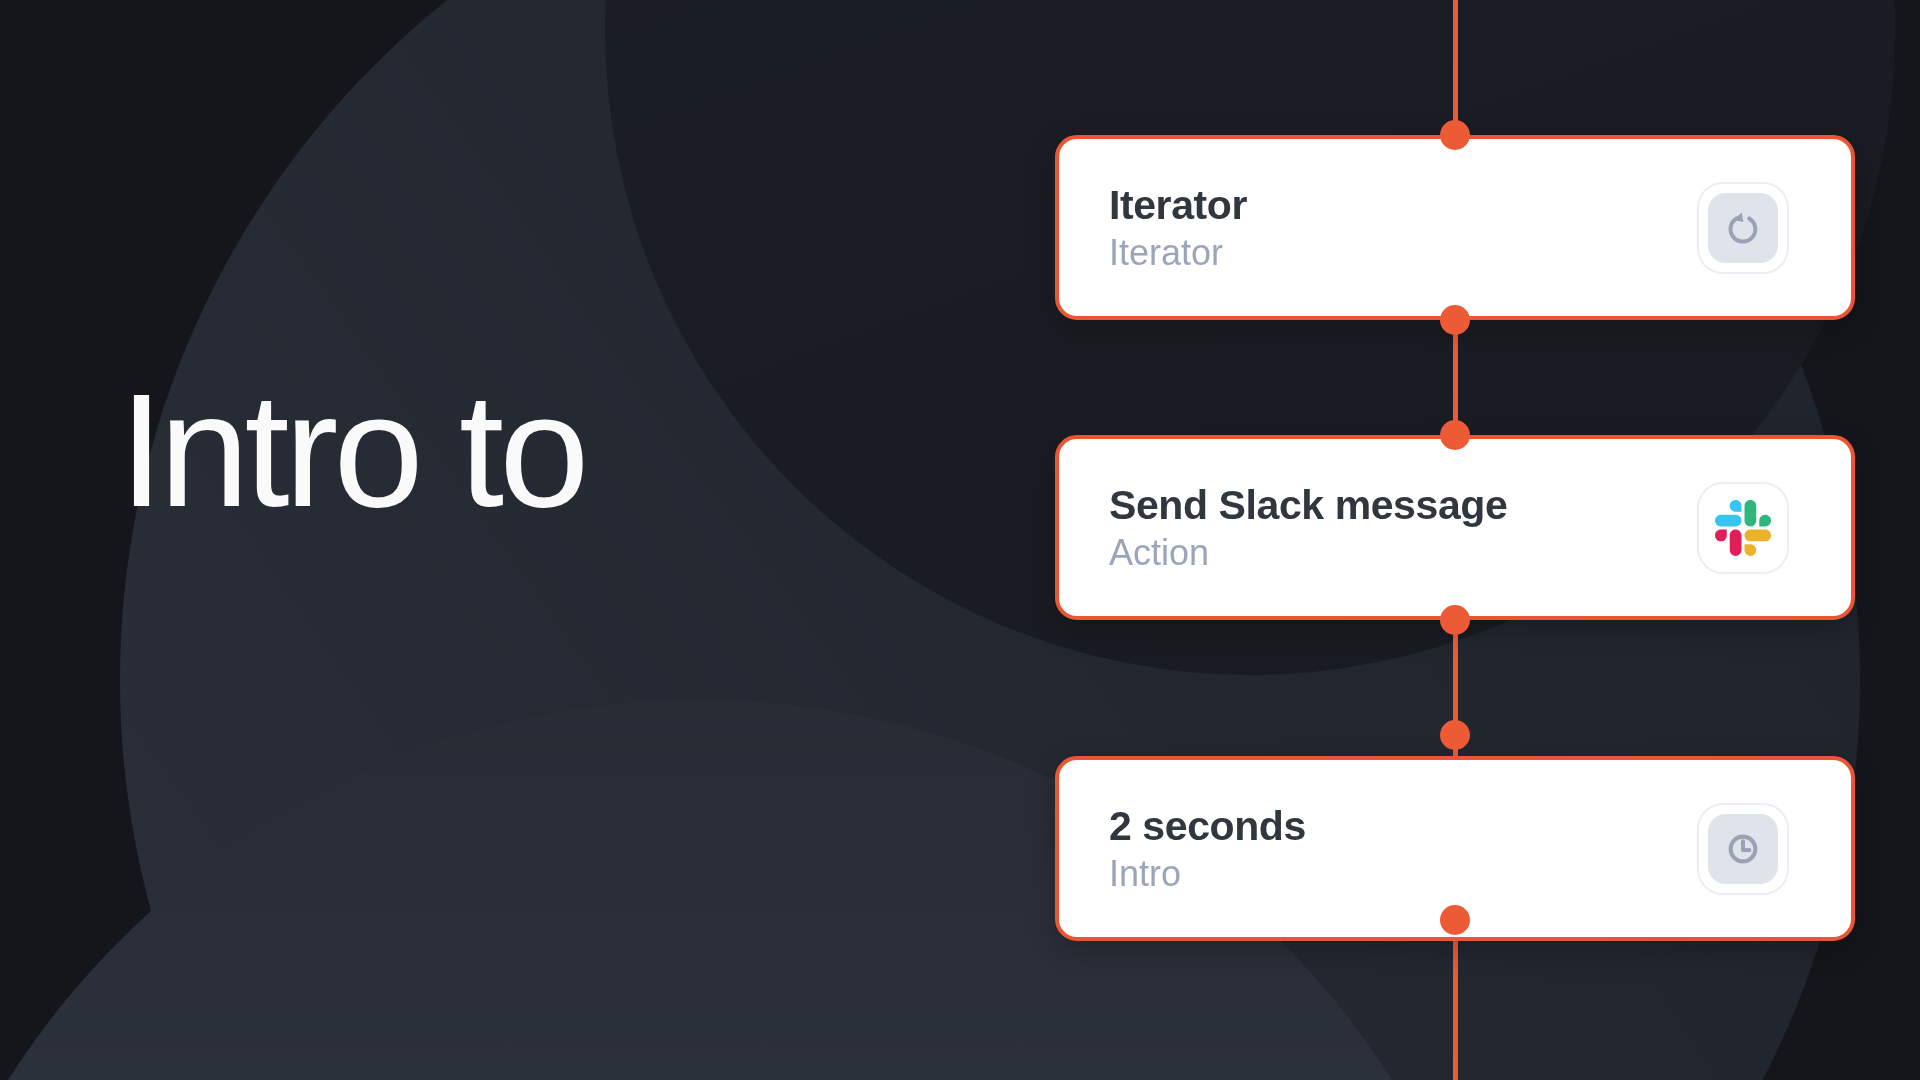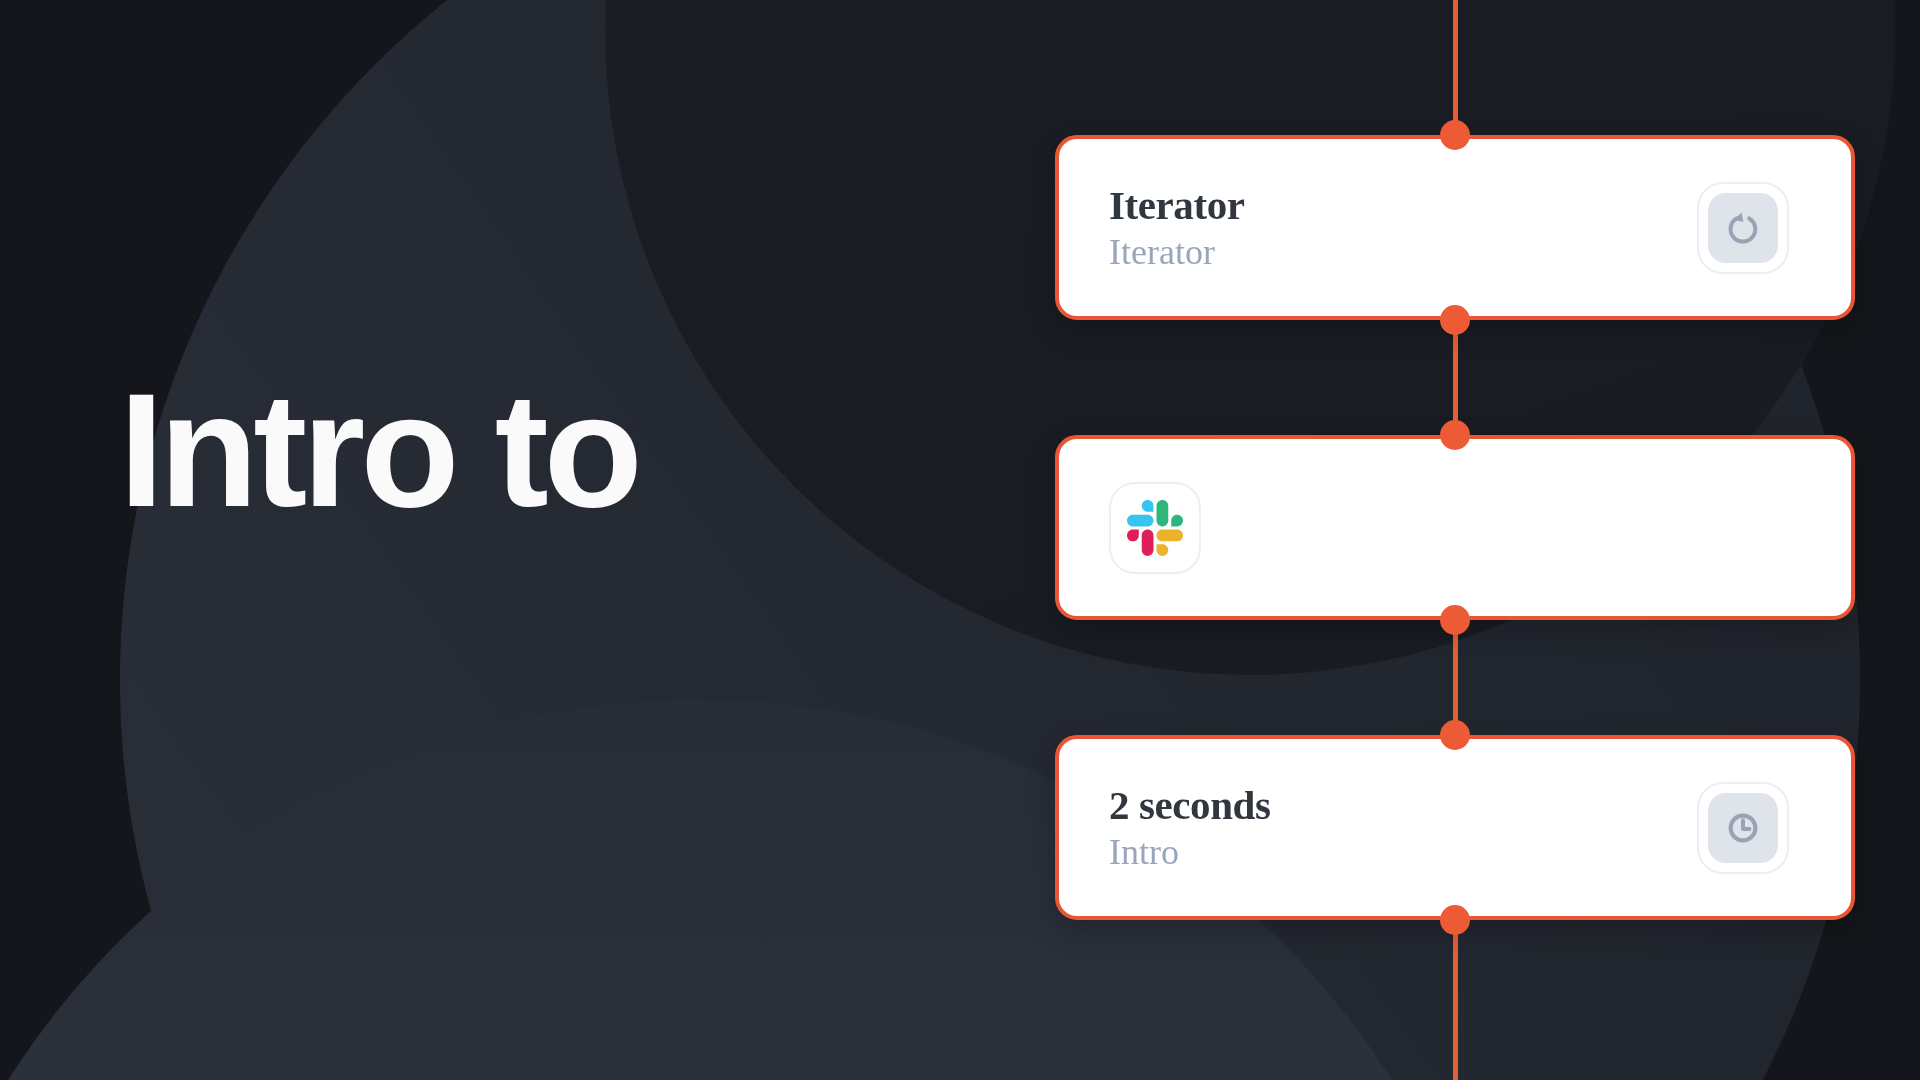--- a/index.html
+++ b/index.html
@@ -18,41 +18,41 @@
     left:-120px;top:700px;width:1640px;height:1640px;z-index:1;
     background:linear-gradient(180deg,#272C35 0%,#313845 60%);
   }
   .c-inner{
     left:605px;top:-615px;width:1290px;height:1290px;z-index:2;
     background:linear-gradient(160deg,#1B1F26 0%,#181B21 100%);
   }
   
   .title{
     position:absolute;left:119px;top:355px;z-index:3;margin:0;
-    font-size:162px;line-height:189px;font-weight:700;letter-spacing:-0.03em;
+    font-size:162px;line-height:189px;font-weight:400;letter-spacing:-0.03em;
     color:var(--title-text,#FAFAFA);
   }
   .title .line{display:block;}
   
-  .workflow{position:absolute;left:1055px;top:0;width:800px;height:1080px;z-index:4;font-family:Liberation Serif, serif;}
+  .workflow{position:absolute;left:1055px;top:0;width:800px;height:1080px;z-index:4;}
   .connector-line{
     position:absolute;left:calc(50% - 2.5px);top:0;width:5px;height:100%;
     background:var(--accent-bright,#EC5A36);z-index:0;
   }
   .card{
     position:absolute;left:0;width:800px;height:185px;box-sizing:border-box;
     background:var(--card-bg,#fff);
     border:4px solid var(--accent,#EA5634);
     border-radius:22px;z-index:2;
     display:flex;align-items:center;justify-content:space-between;
     padding:0 62px 0 50px;
     box-shadow:0 10px 28px rgba(0,0,0,0.22);
     cursor:pointer;
   }
-  .card-1{top:135px;} .card-2{top:435px;} .card-3{top:735px;gap:12px;}
+  .card-1{top:135px;} .card-2{top:435px;} .card-3{top:756px;gap:12px;}
   .card-text{display:flex;flex-direction:column;}
   .card-title{
     font-size:41px;font-weight:700;letter-spacing:-0.01em;line-height:1.15;
     color:var(--card-title,#31373F);
   }
   .card-subtitle{
     font-size:36px;font-weight:400;line-height:1.15;margin-top:3px;
     color:var(--card-subtitle,#9AA5BB);
   }
   .icon-tile{
@@ -97,20 +97,24 @@
         <div class="icon-tile-inner">
           <svg width="44" height="44" viewBox="0 0 48 48">
             <path d="M30.8 13.6 A13.5 13.5 0 1 1 17.4 13.4" fill="none" stroke="var(--icon-glyph,#9AA3B6)" stroke-width="4.4" stroke-linecap="round"></path>
             <path d="M13.6 15.2 L22.6 7.2 L24.4 17.4 Z" fill="var(--icon-glyph,#9AA3B6)"></path>
           </svg>
         </div>
       </div>
     </div>
 
     <div class="card card-2">
+      <div class="card-text">
+        <div class="card-title">Send Slack message</div>
+        <div class="card-subtitle">Action</div>
+      </div>
       <div class="icon-tile">
         <svg width="56" height="56" viewBox="0 0 122.8 122.8">
           <path d="M25.8,77.6c0,7.1-5.8,12.9-12.9,12.9S0,84.7,0,77.6s5.8-12.9,12.9-12.9h12.9V77.6z" fill="var(--slack-red,#E01E5A)"></path>
           <path d="M32.3,77.6c0-7.1,5.8-12.9,12.9-12.9s12.9,5.8,12.9,12.9v32.3c0,7.1-5.8,12.9-12.9,12.9s-12.9-5.8-12.9-12.9V77.6z" fill="var(--slack-red,#E01E5A)"></path>
           <path d="M45.2,25.8c-7.1,0-12.9-5.8-12.9-12.9S38.1,0,45.2,0s12.9,5.8,12.9,12.9v12.9H45.2z" fill="var(--slack-blue,#36C5F0)"></path>
           <path d="M45.2,32.3c7.1,0,12.9,5.8,12.9,12.9s-5.8,12.9-12.9,12.9H12.9C5.8,58.1,0,52.3,0,45.2s5.8-12.9,12.9-12.9H45.2z" fill="var(--slack-blue,#36C5F0)"></path>
           <path d="M97,45.2c0-7.1,5.8-12.9,12.9-12.9s12.9,5.8,12.9,12.9s-5.8,12.9-12.9,12.9H97V45.2z" fill="var(--slack-green,#2EB67D)"></path>
           <path d="M90.5,45.2c0,7.1-5.8,12.9-12.9,12.9s-12.9-5.8-12.9-12.9V12.9C64.7,5.8,70.5,0,77.6,0s12.9,5.8,12.9,12.9V45.2z" fill="var(--slack-green,#2EB67D)"></path>
           <path d="M77.6,97c7.1,0,12.9,5.8,12.9,12.9s-5.8,12.9-12.9,12.9s-12.9-5.8-12.9-12.9V97H77.6z" fill="var(--slack-yellow,#ECB22C)"></path>
           <path d="M77.6,90.5c-7.1,0-12.9-5.8-12.9-12.9s5.8-12.9,12.9-12.9h32.3c7.1,0,12.9,5.8,12.9,12.9s-5.8,12.9-12.9,12.9H77.6z" fill="var(--slack-yellow,#ECB22C)"></path>

